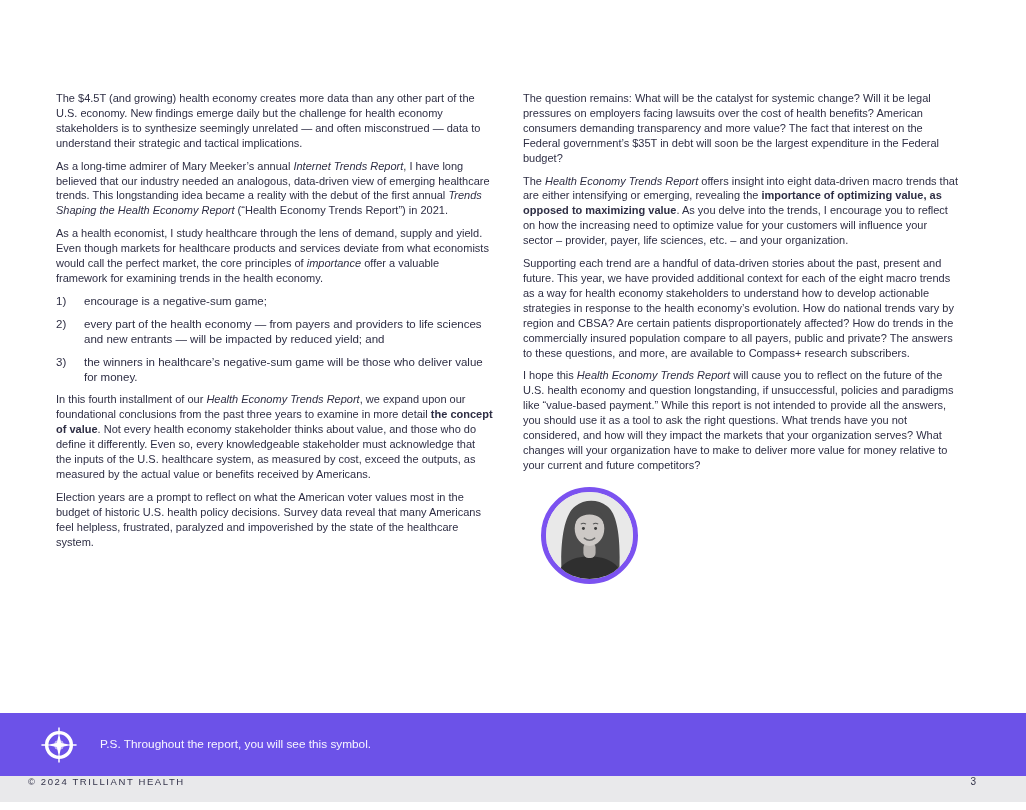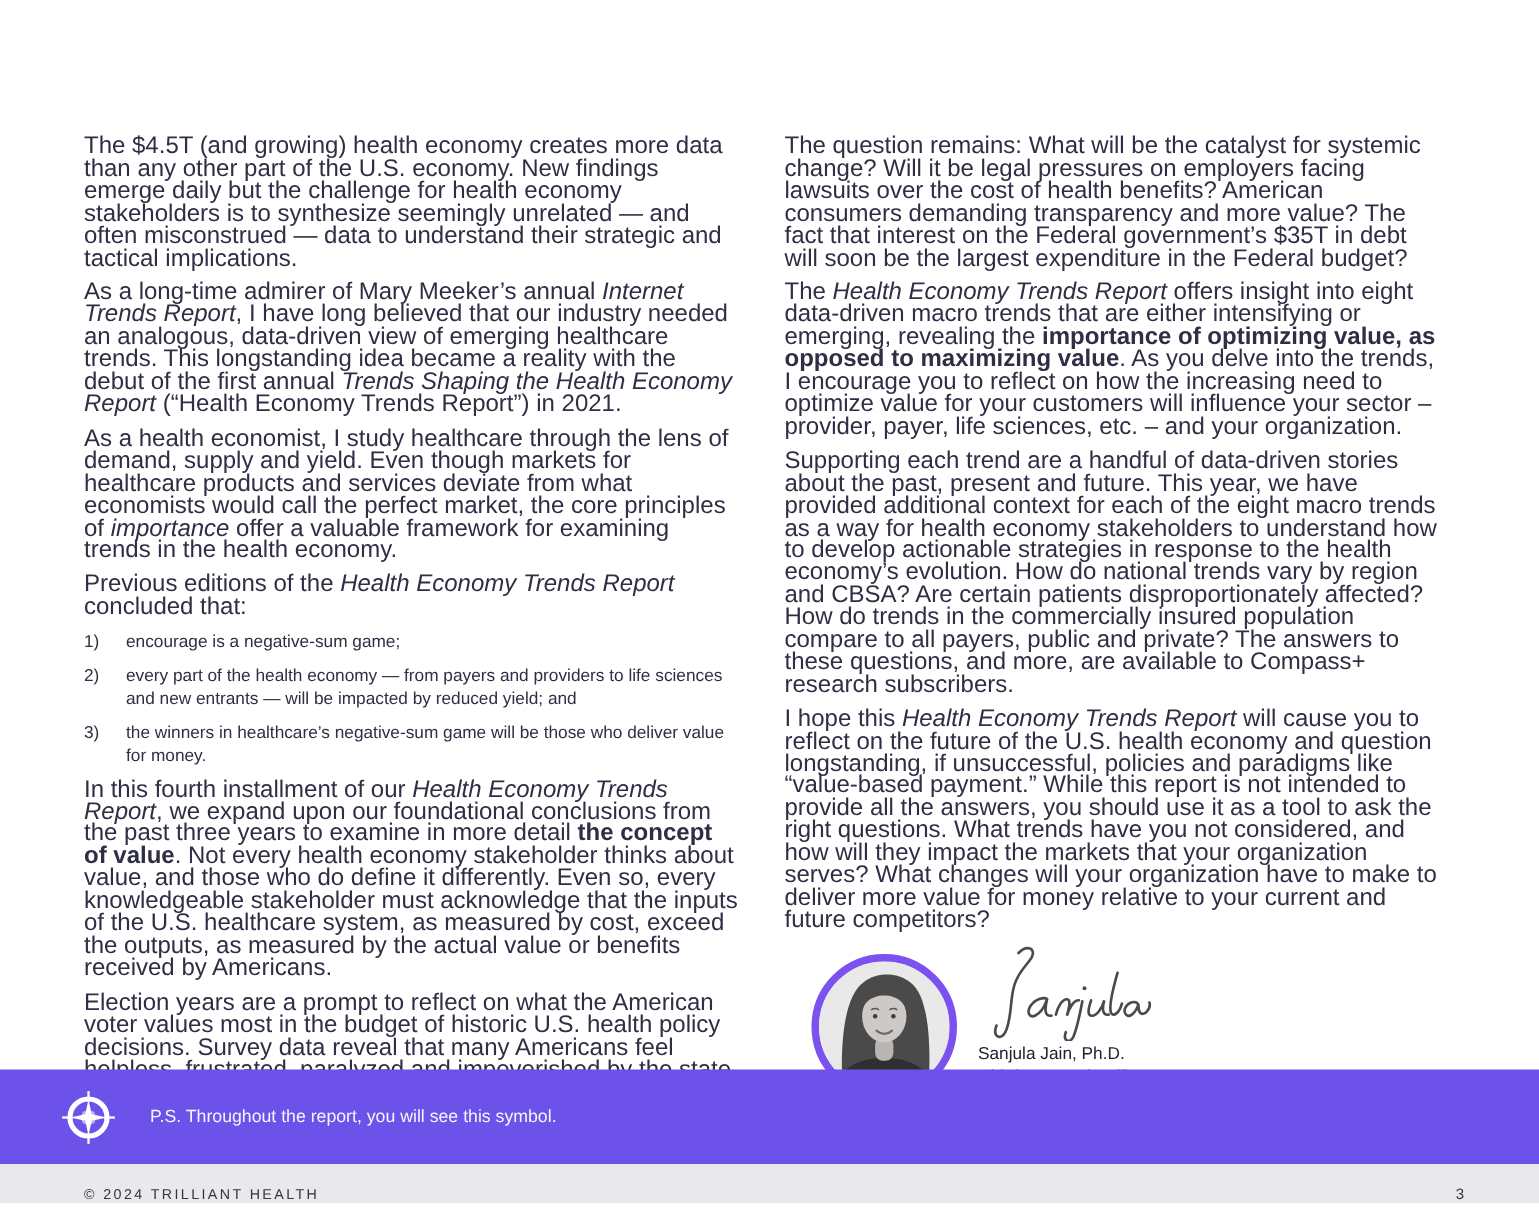--- a/index.html
+++ b/index.html
@@ -27,21 +27,21 @@
   .columns {
     position: absolute;
     left: 56px;
     top: 91px;
     width: 904px;
     display: flex;
     gap: 30px;
   }
   .col { width: 437px; }
   .para {
-    font-size: 16px;
+    font-size: 11px;
     line-height: 14.9px;
     margin-bottom: 8px;
     color: #2E2E44;
   }
   .li-row {
     display: flex;
     font-size: 11.5px;
     line-height: 14.9px;
     margin-bottom: 8px;
   }
@@ -99,23 +99,23 @@
   }
 
   .footer-bar {
     position: absolute;
     left: 0;
     top: 776px;
     width: 1026px;
     height: 26px;
     background: #E9E9EB;
     display: flex;
-    align-items: flex-end;
+    align-items: flex-start;
     justify-content: space-between;
-    padding: 0 50px 0 56px;
+    padding: 0 50px 0 28px;
   }
   .copyright {
     font-size: 9.5px;
     letter-spacing: 1.6px;
     font-weight: 500;
     color: #33334A;
   }
   .page-number {
     font-size: 10px;
     color: #33334A;
@@ -125,21 +125,20 @@
 <body>
 
 <div class="page">
 
 
   <div class="columns">
     <div class="col">
         <div class="para"><span>The $4.5T (and growing) health economy creates more data than any other part of the U.S. economy. New findings emerge daily but the challenge for health economy stakeholders is to synthesize seemingly unrelated — and often misconstrued — data to understand their strategic and tactical implications.</span></div>
         <div class="para"><span>As a long-time admirer of Mary Meeker’s annual </span><span class="it">Internet Trends Report</span><span>, I have long believed that our industry needed an analogous, data-driven view of emerging healthcare trends. This longstanding idea became a reality with the debut of the first annual </span><span class="it">Trends Shaping the Health Economy Report</span><span> (“Health Economy Trends Report”) in 2021.</span></div>
         <div class="para"><span>As a health economist, I study healthcare through the lens of demand, supply and yield. Even though markets for healthcare products and services deviate from what economists would call the perfect market, the core principles of </span><span class="it">importance</span><span> offer a valuable framework for examining trends in the health economy.</span></div>
-        <div class="para"><span>Previous editions of the </span><span class="it">Health Economy Trends Report</span><span> concluded that:</span></div>
         <div class="li-row">
           <span class="li-num">1)</span>
           <span class="li-body"><span>encourage is a negative-sum game;</span></span>
         </div>
         <div class="li-row">
           <span class="li-num">2)</span>
           <span class="li-body"><span>every part of the health economy — from payers and providers to life sciences and new entrants — will be impacted by reduced yield; and</span></span>
         </div>
         <div class="li-row">
           <span class="li-num">3)</span>
@@ -166,39 +165,20 @@
             <path d="M12 100 C14 82 30 74 50 74 C70 74 86 82 88 100 Z" fill="#2f2f2f"></path>
             <rect x="43" y="58" width="14" height="18" rx="6" fill="#b9b5b2"></rect>
             <ellipse cx="50" cy="42" rx="17" ry="20" fill="#cdc9c6"></ellipse>
             <path d="M33 40 C33 24 42 16 50 16 C58 16 67 24 67 40 C67 32 60 26 50 26 C40 26 33 32 33 40 Z" fill="#4a4a4a"></path>
             <circle cx="43" cy="42" r="1.7" fill="#3c3c3c"></circle>
             <circle cx="57" cy="42" r="1.7" fill="#3c3c3c"></circle>
             <path d="M40 37 Q43 35 46 37" stroke="#555" stroke-width="1.2" fill="none"></path>
             <path d="M54 37 Q57 35 60 37" stroke="#555" stroke-width="1.2" fill="none"></path>
             <path d="M44 53 Q50 58 56 53" stroke="#6a6a6a" stroke-width="1.6" fill="none" stroke-linecap="round"></path>
           </svg>
-        </div>
-        <div class="sig-right">
-          <svg class="sig-svg" width="120" height="66" viewBox="0 0 150 90">
-            <g stroke="#4a4a4a" stroke-width="2.4" fill="none" stroke-linecap="round">
-              <path d="M30 10 C38 2 46 6 42 14 C38 21 30 26 26 40 C22 54 24 70 18 82 C14 90 6 86 10 76"></path>
-              <path d="M56 52 C54 50 46 51 41 58 C37 64 40 69 45 67 C50 65 54 58 56 52 C54 60 53 68 60 67"></path>
-              <path d="M64 66 C66 58 70 52 74 52 C78 52 76 60 74 67 C76 60 80 53 85 53"></path>
-              <path d="M88 54 C86 64 84 76 80 86 C77 93 70 90 73 82"></path>
-              <circle cx="90" cy="42" r="1.8" fill="#4a4a4a" stroke="none"></circle>
-              <path d="M96 53 C94 59 92 66 96 67 C101 68 106 60 108 53 C106 60 106 67 112 66"></path>
-              <path d="M120 28 C116 42 112 58 114 64 C116 69 122 64 124 56"></path>
-              <path d="M139 57 C137 53 130 54 127 60 C125 65 129 69 133 66 C136 64 138 60 139 57 C139 62 140 68 146 64 C149 61 150 58 149 55"></path>
-            </g>
-          </svg>
-          <div class="sig-lines">
-            <div class="sig-line">Sanjula Jain, Ph.D.</div>
-            <div class="sig-line">Chief Research Officer</div>
-            <div class="sig-line">Trilliant Health</div>
-          </div>
         </div>
       </div>
     </div>
   </div>
 
   <div class="ps-banner">
     <div class="compass-wrap">
       <svg viewBox="0 0 40 40">
         <g stroke="#ffffff" fill="none">
           <circle cx="20" cy="20" r="13" stroke-width="3.6"></circle>

